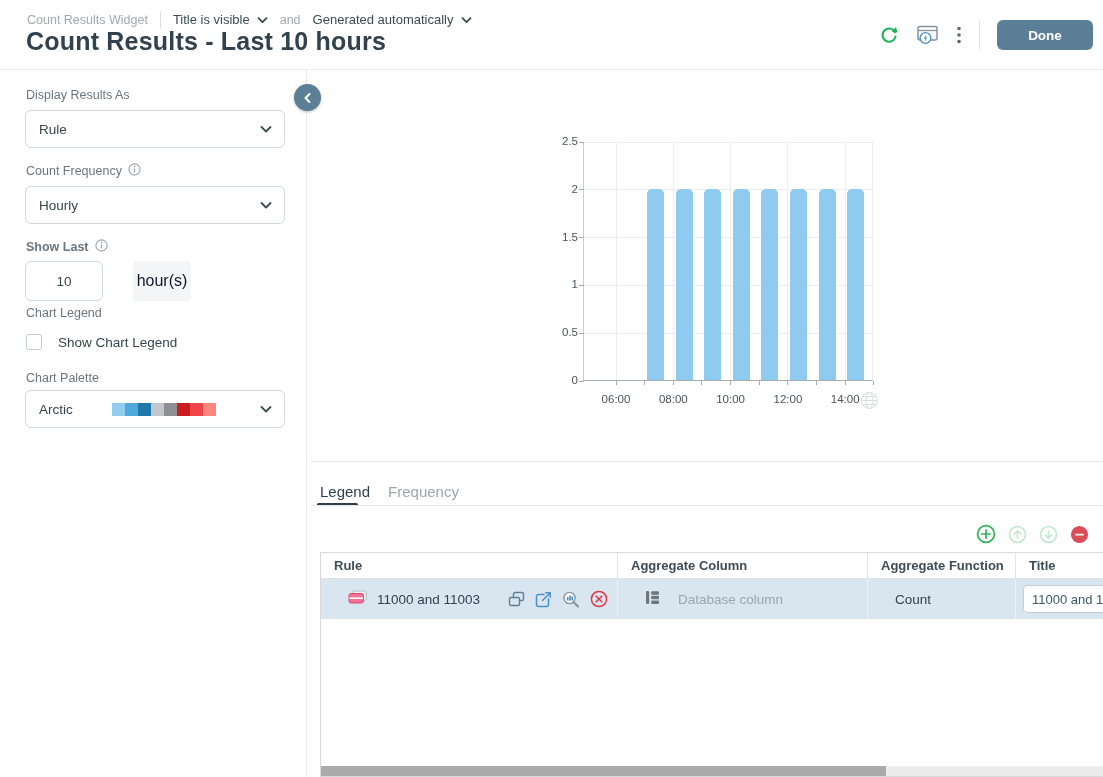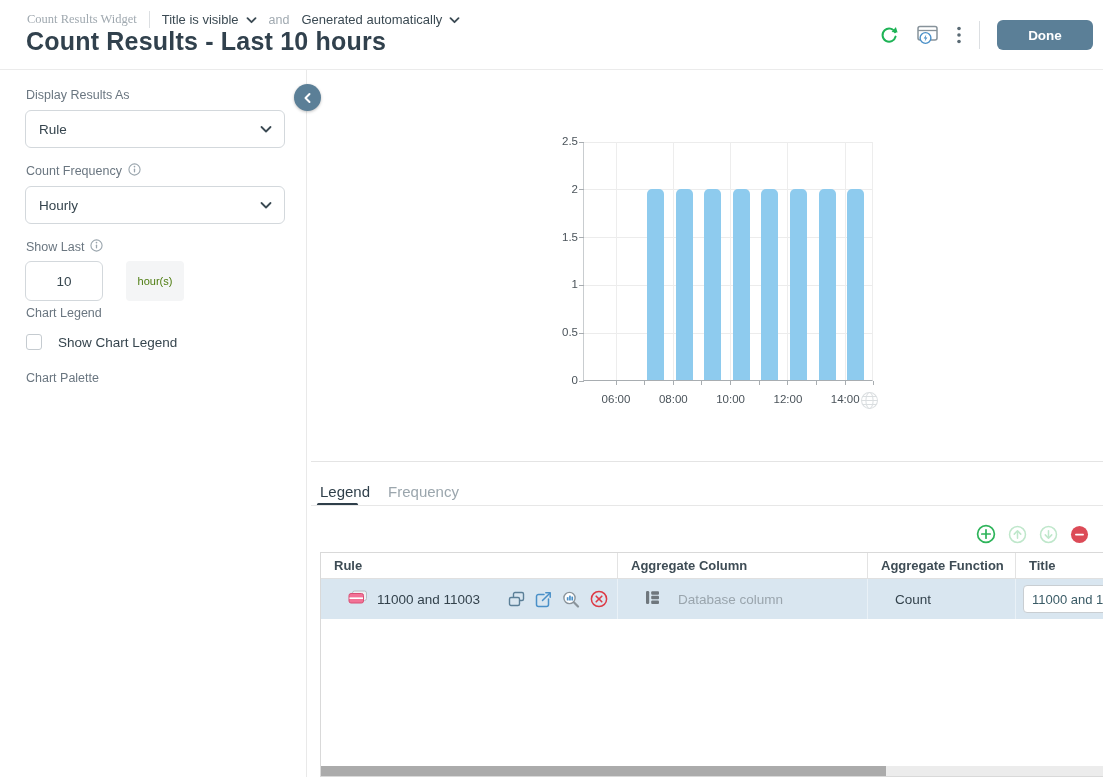--- a/index.html
+++ b/index.html
@@ -3,40 +3,40 @@
 <meta charset="utf-8">
 <style>
   * { margin:0; padding:0; box-sizing:border-box; }
   html,body { background:#fff; }
   body { font-family:"Liberation Sans", sans-serif; }
   #app { position:relative; width:1103px; height:777px; background:#fff; overflow:hidden; }
 
   
   .header { position:absolute; left:0; top:0; width:1103px; height:70px; border-bottom:1px solid #ebebeb; background:#fff; }
   .crumb-row { position:absolute; left:27px; top:11px; display:flex; align-items:center; gap:12px; }
-  .crumb { font-size:12.5px; color:#a0a9b0;font-family:Liberation Serif, serif; }
+  .crumb { font-size:12.5px; color:#a0a9b0; }
   .vdiv { width:1px; height:17px; background:#dcdfe2; }
   .hdr-dd { display:flex; align-items:center; gap:7px; font-size:13px; color:#3b4a53; cursor:pointer; }
   .conj { font-size:12.5px; color:#a0a9b0; }
   .page-title { position:absolute; left:26px; top:27px; font-size:25px; font-weight:bold; color:#31414d; letter-spacing:.2px; }
   .hdr-actions { position:absolute; right:10px; top:20px; display:flex; align-items:center; gap:17px; }
   .icon-btn { display:inline-flex; align-items:center; justify-content:center; cursor:pointer; }
   .done-btn { width:96px; height:30px; background:#5b7f97; color:#fff; font-size:13.5px; font-weight:bold;
               border:none; border-radius:6px; display:flex; align-items:center; justify-content:center; cursor:pointer; }
 
   
   .sidebar { position:absolute; left:0; top:70px; width:307px; height:707px; border-right:1px solid #e9e9e9; background:#fff; }
   .sb-lbl { position:absolute; left:26px; font-size:12.5px; color:#6a7680; display:flex; align-items:center; gap:6px; white-space:nowrap; }
   .select { position:absolute; left:25px; width:260px; height:38px; border:1px solid #d3d8dc; border-radius:6px; background:#fff;
             display:flex; align-items:center; padding:0 34px 0 13px; font-size:13.5px; color:#36454e; cursor:pointer; }
   .select .chev { position:absolute; right:12px; top:50%; transform:translateY(-50%); }
   .num-input { position:absolute; left:25px; width:78px; height:40px; border:1px solid #d3d8dc; border-radius:6px;
                text-align:center; font-size:13.5px; color:#36454e; font-family:inherit; }
-  .unit-box { position:absolute; left:126px; width:58px; height:40px; background:#f4f5f6; border-radius:4px;
-              display:flex; align-items:center; justify-content:center; font-size:11px; color:#4d7c0f; }
+  .unit-box { position:absolute; left:133px; width:58px; height:40px; background:#f4f5f6; border-radius:4px;
+              display:flex; align-items:center; justify-content:center; font-size:16px; color:#0f172a; }
   .cb-row { position:absolute; left:26px; display:flex; align-items:center; gap:16px; }
   .cb { appearance:none; -webkit-appearance:none; width:16px; height:16px; border:1px solid #c5cbd0; border-radius:3px; background:#fff; cursor:pointer; }
   .cb-lbl { font-size:13.5px; color:#36454e; }
   .palette-swatches { display:flex; margin-left:13px; }
   .swatch { width:13px; height:13px; }
   .collapse-btn { position:absolute; left:294px; top:84px; width:27px; height:27px; border-radius:50%; background:#5b7f97;
                   display:flex; align-items:center; justify-content:center; cursor:pointer; box-shadow:0 1px 3px rgba(0,0,0,.25); }
 
   
   .chart-plot { position:absolute; left:583px; top:142px; width:290px; height:239px;
@@ -150,41 +150,57 @@
             <circle cx="7" cy="3.9" r=".9" fill="#9aa5ad"></circle>
           </svg></span>
     </div>
     <div class="select" style="top:116px;">
       <span>Hourly</span>
       <span class="chev"><svg width="12" height="8">
             <polyline points="1.5,1.5 6,6 10.5,1.5" fill="none" stroke="#3b4a53" stroke-width="1.8" stroke-linecap="round" stroke-linejoin="round"></polyline>
           </svg></span>
     </div>
 
-    <div class="sb-lbl" style="top:169px;">
+    <div class="sb-lbl" style="top:169px;font-weight:bold;">
       <span>Show Last</span>
       <span><svg width="13" height="13" viewBox="0 0 14 14">
             <circle cx="7" cy="7" r="6" fill="none" stroke="#9aa5ad" stroke-width="1.2"></circle>
             <rect x="6.3" y="6" width="1.4" height="4.2" rx=".7" fill="#9aa5ad"></rect>
             <circle cx="7" cy="3.9" r=".9" fill="#9aa5ad"></circle>
           </svg></span>
     </div>
     <input class="num-input" style="top: 191px;" type="text" value="10">
     <div class="unit-box" style="top:191px;">hour(s)</div>
 
     <div class="sb-lbl" style="top:236px;">
       <span>Chart Legend</span>
     </div>
     <div class="cb-row" style="top:264px;">
       <input type="checkbox" class="cb" style="">
       <span class="cb-lbl">Show Chart Legend</span>
     </div>
 
     <div class="sb-lbl" style="top:301px;">
       <span>Chart Palette</span>
+    </div>
+    <div class="select" style="top:320px;">
+      <span style="width:60px;">Arctic</span>
+      <span class="palette-swatches">
+          <span class="swatch" style="background: rgb(146, 205, 242);"></span>
+          <span class="swatch" style="background: rgb(79, 169, 220);"></span>
+          <span class="swatch" style="background: rgb(31, 121, 171);"></span>
+          <span class="swatch" style="background: rgb(195, 199, 203);"></span>
+          <span class="swatch" style="background: rgb(143, 144, 145);"></span>
+          <span class="swatch" style="background: rgb(204, 28, 32);"></span>
+          <span class="swatch" style="background: rgb(239, 68, 72);"></span>
+          <span class="swatch" style="background: rgb(254, 134, 126);"></span>
+        </span>
+      <span class="chev"><svg width="12" height="8">
+            <polyline points="1.5,1.5 6,6 10.5,1.5" fill="none" stroke="#3b4a53" stroke-width="1.8" stroke-linecap="round" stroke-linejoin="round"></polyline>
+          </svg></span>
     </div>
   </div>
 
   <div class="collapse-btn">
     <svg width="12" height="12" viewBox="0 0 12 12">
         <polyline points="7.5,2 3.5,6 7.5,10" fill="none" stroke="#fff" stroke-width="2" stroke-linecap="round" stroke-linejoin="round"></polyline>
       </svg>
   </div>
 
   <div class="chart-plot">

